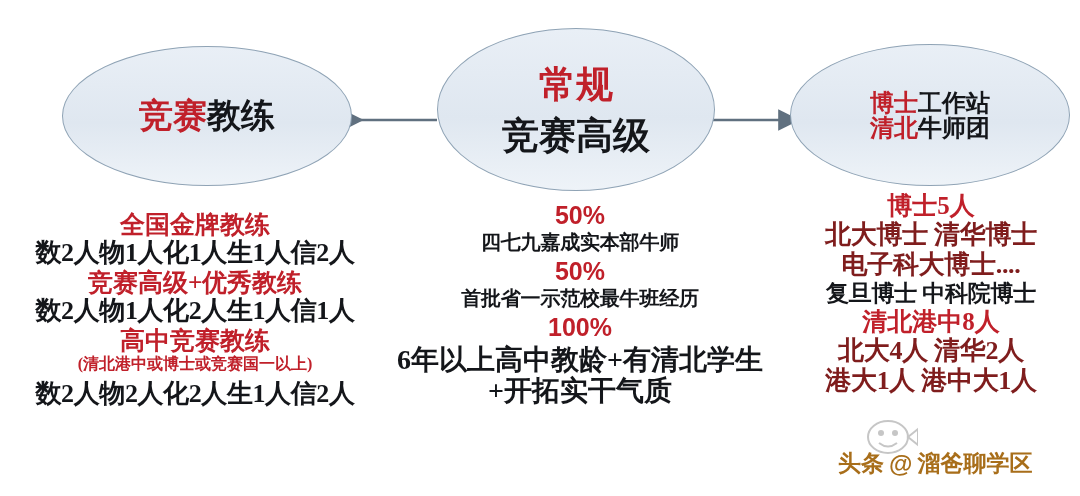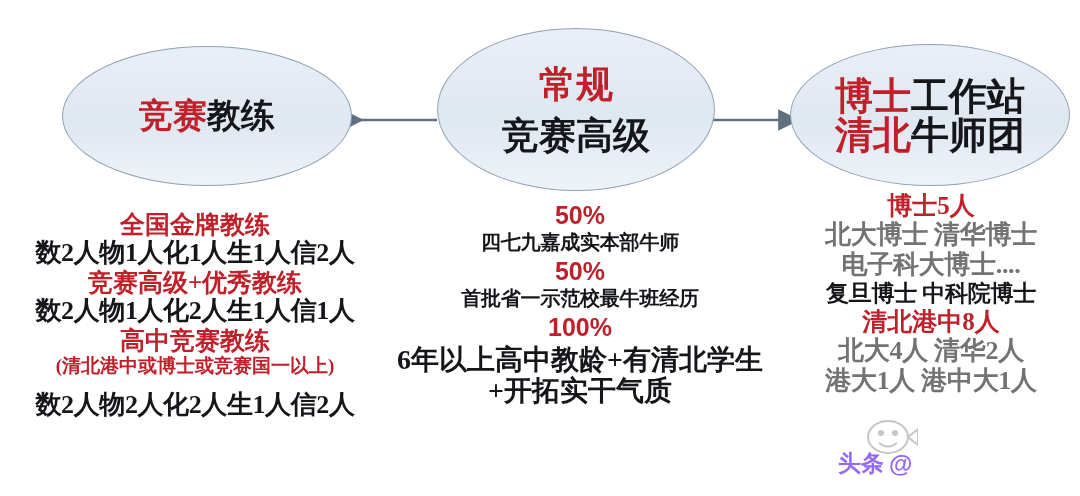--- a/index.html
+++ b/index.html
@@ -46,21 +46,21 @@
   }
   #node-center {
     left: 437px; top: 28px;
     width: 278px; height: 163px;
     font-size: 37px;
     gap: 12px;
   }
   #node-right {
     left: 790px; top: 44px;
     width: 280px; height: 142px;
-    font-size: 38px;
+    font-size: 24px;
     align-items: center;
   }
   #node-center .line1 { margin-bottom: 2px; }
   #node-right  .line1 { margin-bottom: 1px; }
 
   .red   { color: #c0202a; }
   .black { color: #14161a; }
 
   
   .arrow-svg {
@@ -81,45 +81,45 @@
   #col-right  { left: 782px; top: 193px; width: 298px; }
 
   .row {
     white-space: nowrap;
     line-height: 1.0;
   }
 
   
   #col-left .hd    { font-size: 25px; color: #c0202a; margin-bottom: 3px; }
   #col-left .bd    { font-size: 26px; color: #14161a; margin-bottom: 4px; letter-spacing: -0.4px; }
-  #col-left .sub   { font-size: 19px; color: #c0202a; margin-bottom: 17px; }
+  #col-left .sub   { font-size: 16px; color: #c0202a; margin-bottom: 9px; }
 
   
   #col-center .pct { font-size: 25px; color: #c0202a; margin-bottom: 4px;
                      font-family: "Liberation Sans", sans-serif; }
   #col-center .bd  { font-size: 20px; color: #14161a; margin-bottom: 7px; letter-spacing: -0.2px; }
   #col-center .bd2 { font-size: 28px; color: #14161a; margin-bottom: 18px; line-height: 1.12;
                      white-space: normal; }
 
   
   #col-right .hd   { font-size: 25px; color: #c0202a; margin-bottom: 4px; }
-  #col-right .bd   { font-size: 26px; color: #737373; margin-bottom: 4px; letter-spacing: -0.3px; }
+  #col-right .bd   { font-size: 26px; color: #7f1d1d; margin-bottom: 4px; letter-spacing: -0.3px; }
   #col-right .bdsm { font-size: 23px; color: #14161a; margin-bottom: 4px; letter-spacing: -0.3px; }
 
   
   #watermark {
     position: absolute;
     left: 838px; top: 448px;
     display: flex;
     align-items: center;
     gap: 5px;
     font-family: "Liberation Sans", sans-serif;
     font-size: 23px;
     font-weight: 700;
-    color: #8b5cf6;
+    color: #a16207;
     opacity: .92;
     white-space: nowrap;
   }
   #watermark .wm-at { font-size: 24px; }
   #wm-face {
     position: absolute;
     left: 862px; top: 413px;
     width: 56px; height: 48px;
     opacity: .30;
   }
@@ -199,15 +199,16 @@
     <ellipse cx="26" cy="24" rx="20" ry="16" fill="none" stroke="#444" stroke-width="2"></ellipse>
     <circle cx="19" cy="20" r="3" fill="#444"></circle>
     <circle cx="33" cy="20" r="3" fill="#444"></circle>
     <path d="M17,30 Q26,37 35,30" fill="none" stroke="#444" stroke-width="2"></path>
     <path d="M46,24 L56,16 L56,32 Z" fill="none" stroke="#444" stroke-width="2"></path>
   </svg>
 
   <div id="watermark">
     <span>头条</span>
     <span class="wm-at">@</span>
+    <span>溜爸聊学区</span>
   </div>
 
 </div>
 
 </body></html>

